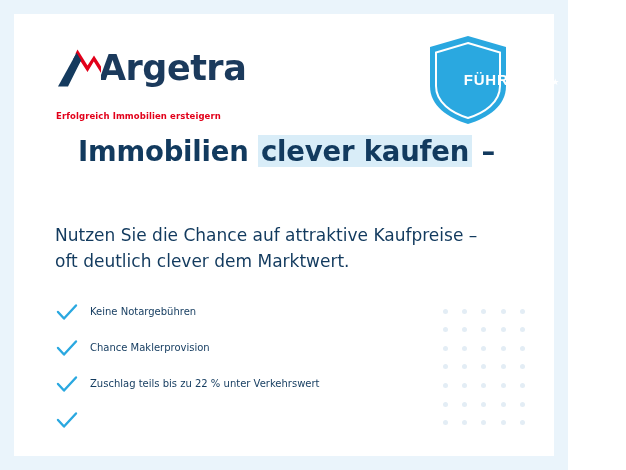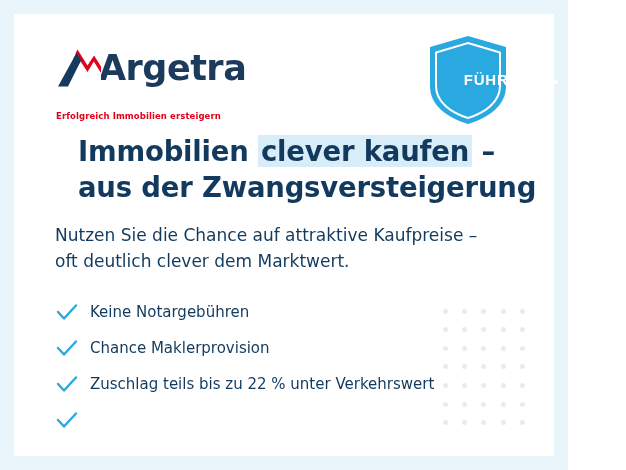--- a/index.html
+++ b/index.html
@@ -190,21 +190,21 @@
     width: 22px;
     height: 22px;
     margin-right: 12px;
     display: flex;
     align-items: center;
     justify-content: center;
   }
   .check svg { display: block; }
   .bullet-text {
     font-family: "DejaVu Sans", sans-serif;
-    font-size: 15px;
+    font-size: 10px;
     color: #123a5e;
     line-height: 1.2;
   }
 </style>
 </head>
 <body>
 
 <div class="banner">
 
   <div class="frame-top"></div>
@@ -272,21 +272,20 @@
     </svg>
     <div class="badge-text">
       <span class="badge-line1">MARKT</span>
       <span class="badge-line2">FÜHRER</span>
       <span class="badge-stars">★★★</span>
     </div>
   </div>
 
   <div class="headline">
     <span>Immobilien </span><span class="hl-mark">clever kaufen</span><span> –</span>
-    <span class="hl-line2">aus der Zwangsversteigerung</span>
   </div>
 
   <div class="subline">
     <span>Nutzen Sie die Chance auf attraktive Kaufpreise –</span>
     <span>oft deutlich clever dem Marktwert.</span>
   </div>
 
   <div class="bullets">
 
     <div class="bullet">

